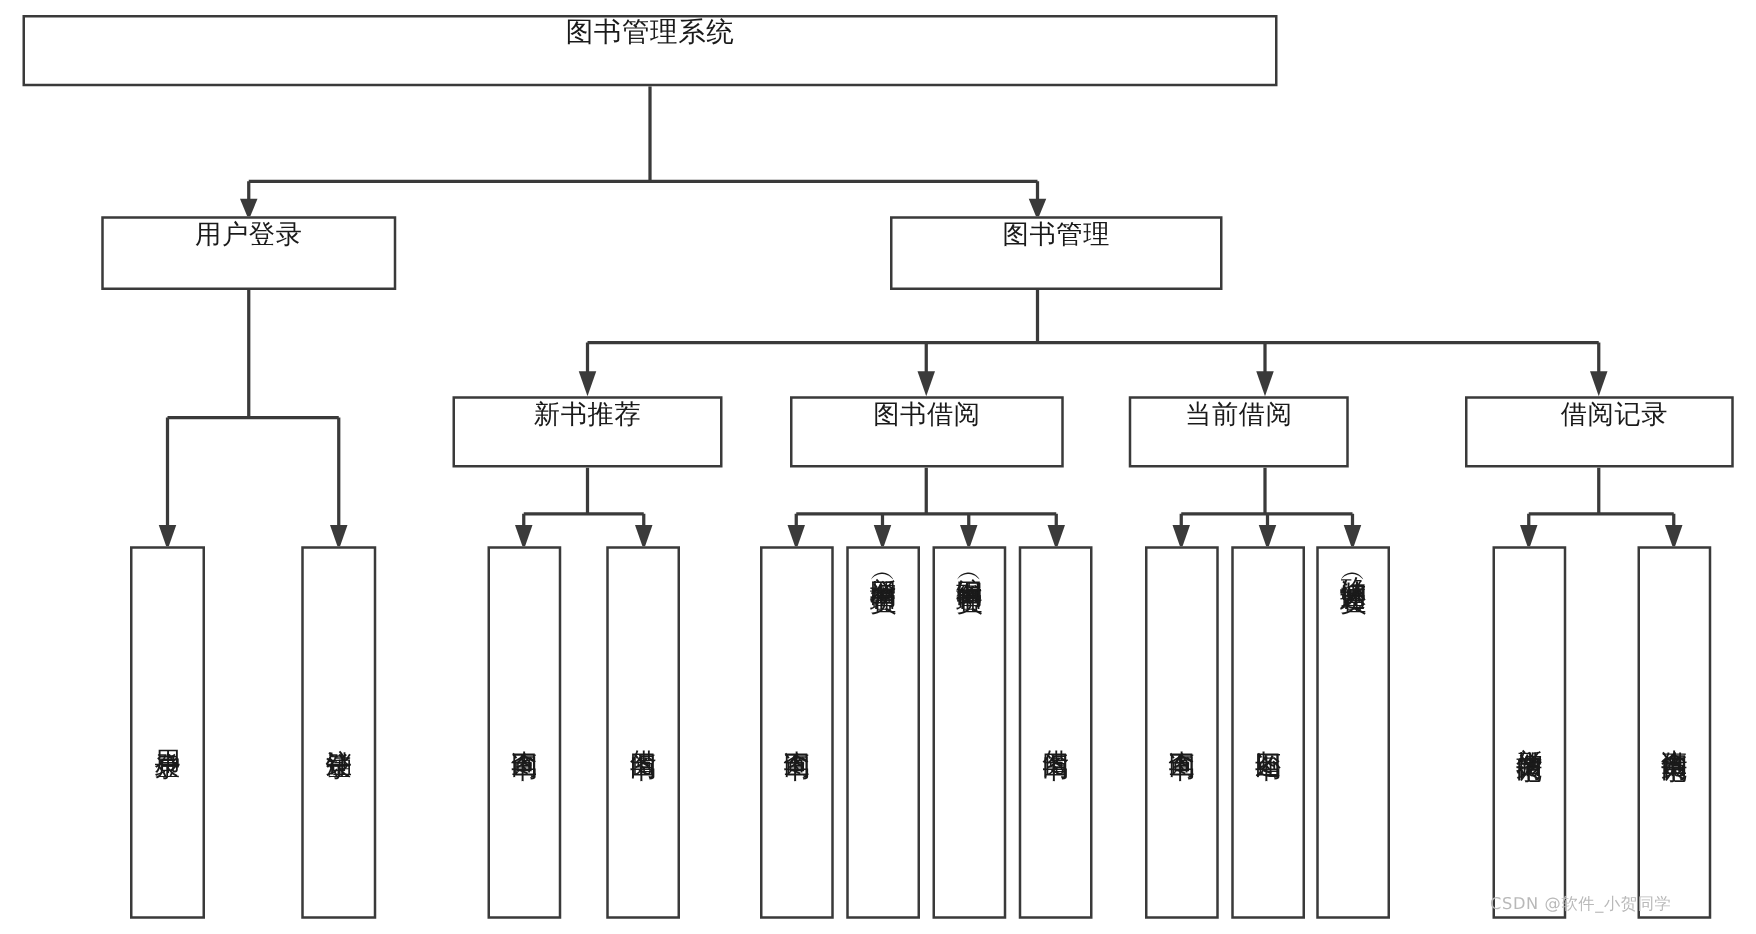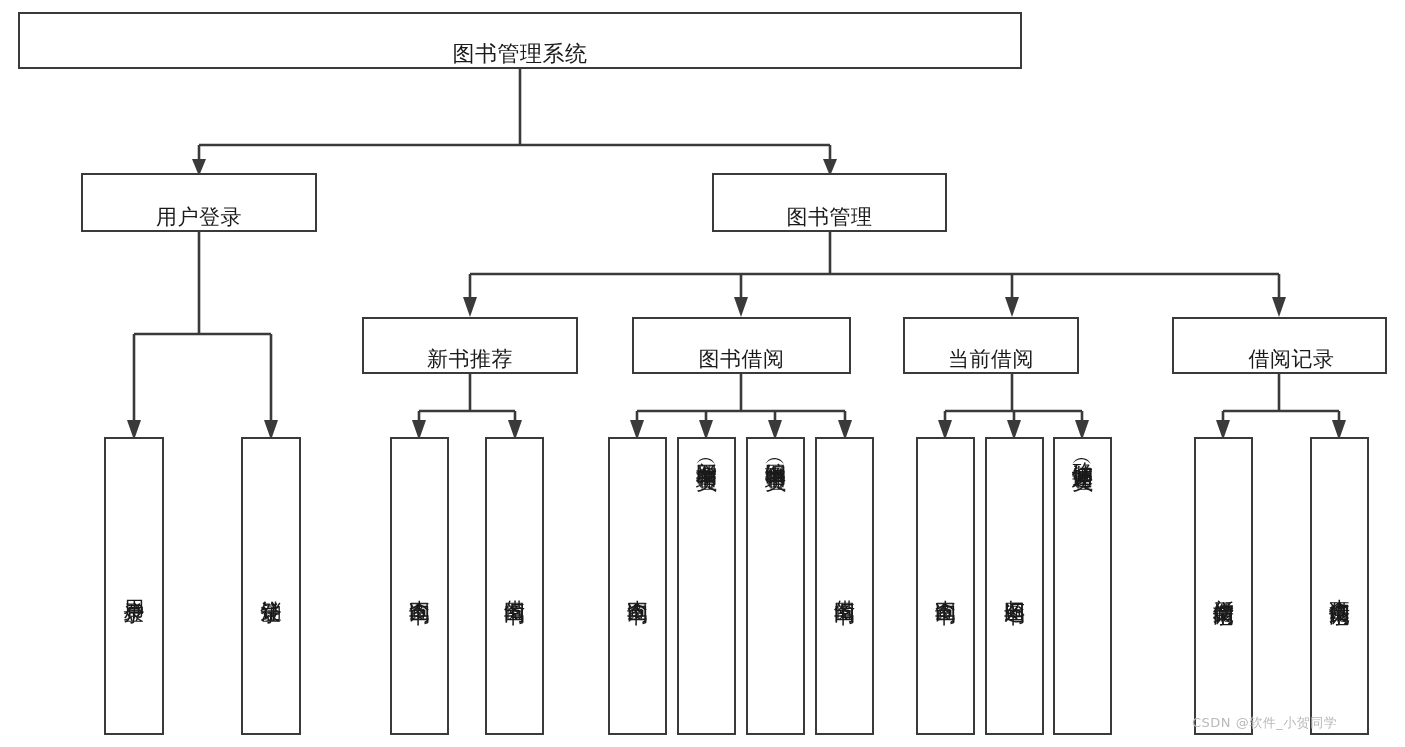--- a/index.html
+++ b/index.html
@@ -24,21 +24,21 @@
     width: 1405px;
     height: 747px;
     pointer-events: none;
   }
   .node {
     position: absolute;
     box-sizing: border-box;
     background: #ffffff;
     border: 2px solid #3a3a3a;
     display: flex;
-    align-items: flex-end;
+    align-items: flex-start;
     justify-content: center;
     color: #1a1a1a;
   }
   .node .label {
     display: block;
     text-align: center;
     line-height: 1.18;
   }
   .node.horiz .label {
     font-size: 21px;
@@ -152,21 +152,21 @@
     </g>
   </svg>
 
   <div class="node root horiz" style="left:18px; top:12px; width:1004px; height:57px;">
     <span class="label">图书管理系统</span>
   </div>
 
   <div class="node horiz" style="left:81px; top:173px; width:236px; height:59px;">
     <span class="label">用户登录</span>
   </div>
-  <div class="node horiz" style="left:712px; top:173px; width:235px; height:59px;">
+  <div class="node horiz" style="left:712px; top:173px; width:266px; height:59px;">
     <span class="label">图书管理</span>
   </div>
 
   <div class="node horiz" style="left:362px; top:317px; width:216px; height:57px;">
     <span class="label">新书推荐</span>
   </div>
   <div class="node horiz" style="left:632px; top:317px; width:219px; height:57px;">
     <span class="label">图书借阅</span>
   </div>
   <div class="node horiz" style="left:903px; top:317px; width:176px; height:57px;">

